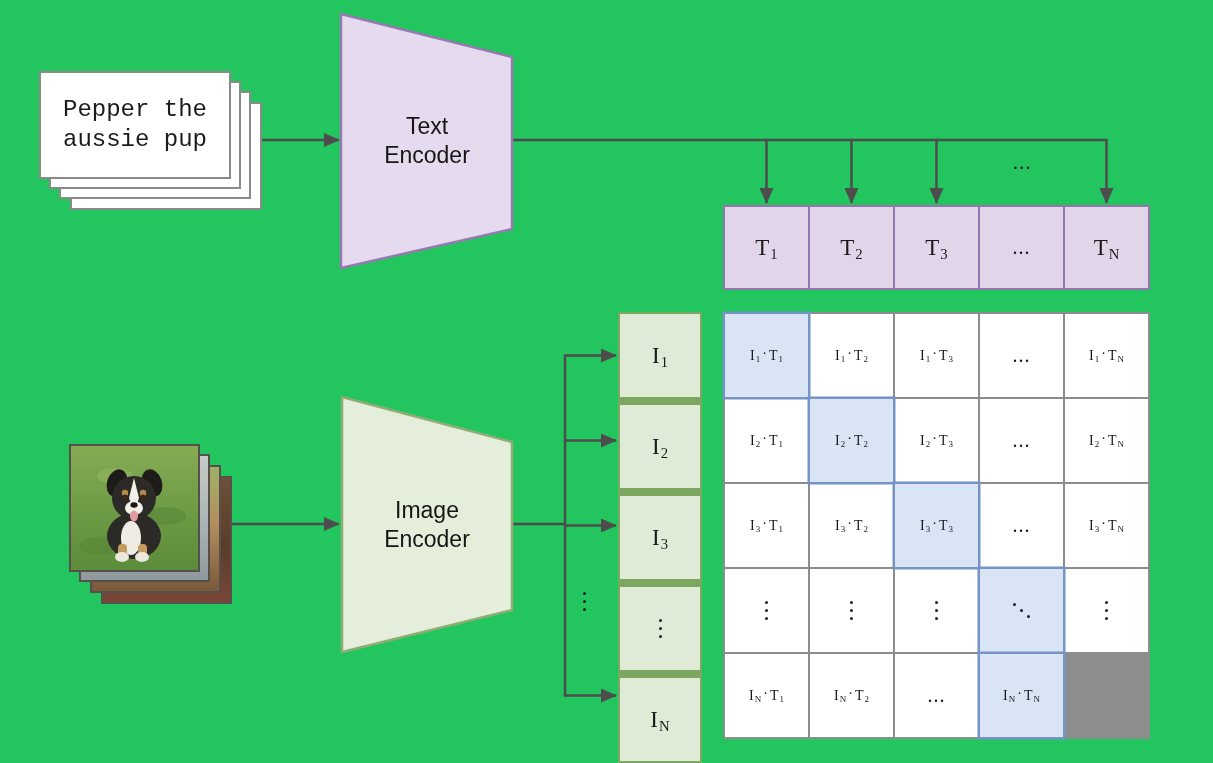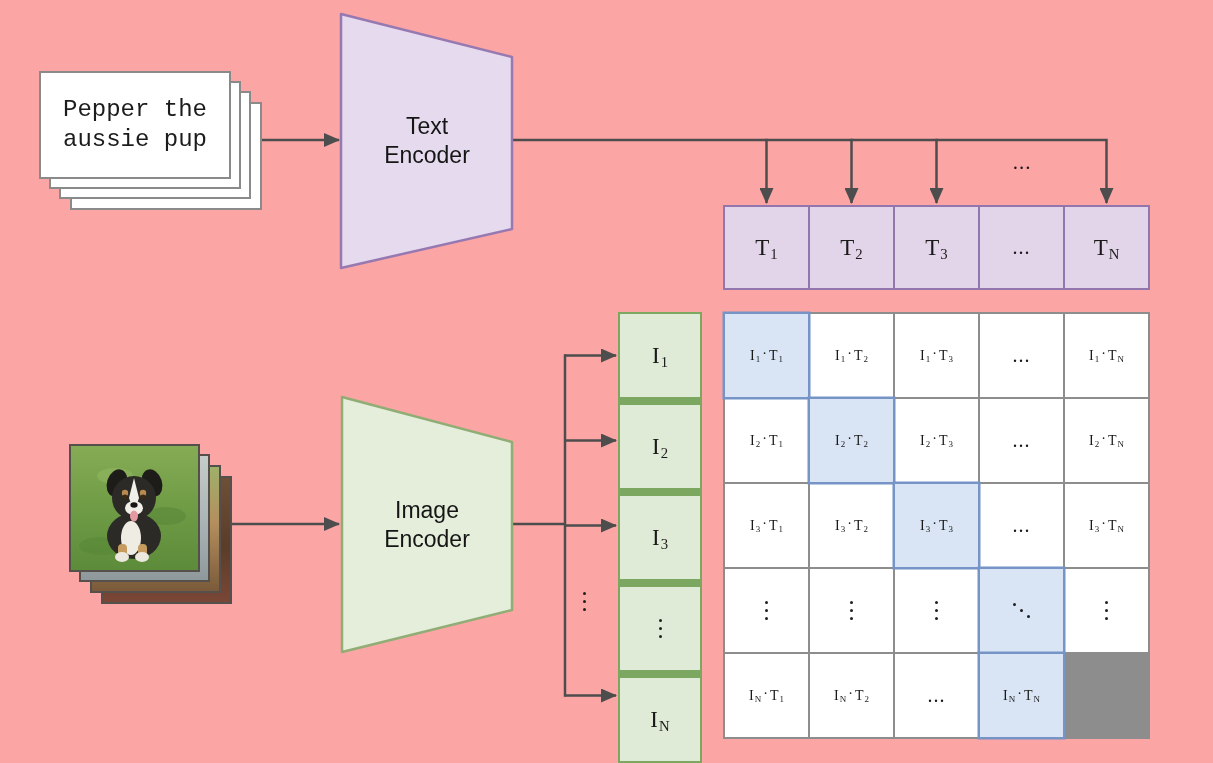--- a/index.html
+++ b/index.html
@@ -1,16 +1,16 @@
 <!DOCTYPE html>
 <html><head>
 <meta charset="utf-8">
 <style>
   html,body{margin:0;padding:0;background:#ffffff;}
-  .stage{position:relative;width:1213px;height:763px;background:#fca5a5;overflow:hidden;
+  .stage{position:relative;width:1213px;height:763px;background:#22c55e;overflow:hidden;
          font-family:"Liberation Sans",sans-serif;}
 
   
   .wires{position:absolute;left:0;top:0;width:1213px;height:763px;pointer-events:none;}
 
   
   .tcard{position:absolute;width:192px;height:108px;background:#ffffff;border:2px solid #8a8a8a;box-sizing:border-box;}
   .tcard.c4{left:70px;top:102px;z-index:1;}
   .tcard.c3{left:59px;top:91px;z-index:2;}
   .tcard.c2{left:49px;top:81px;z-index:3;}

